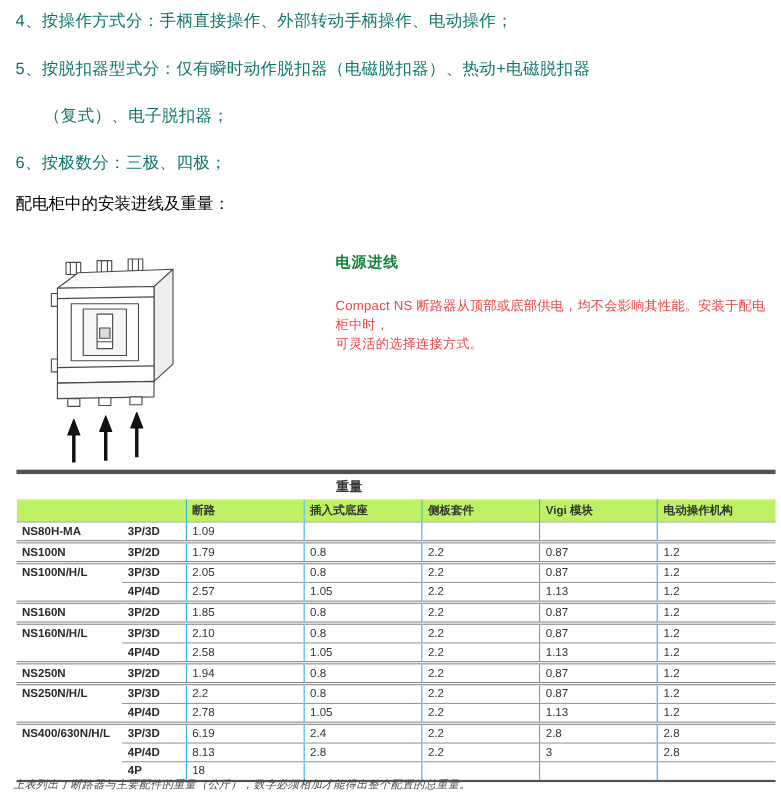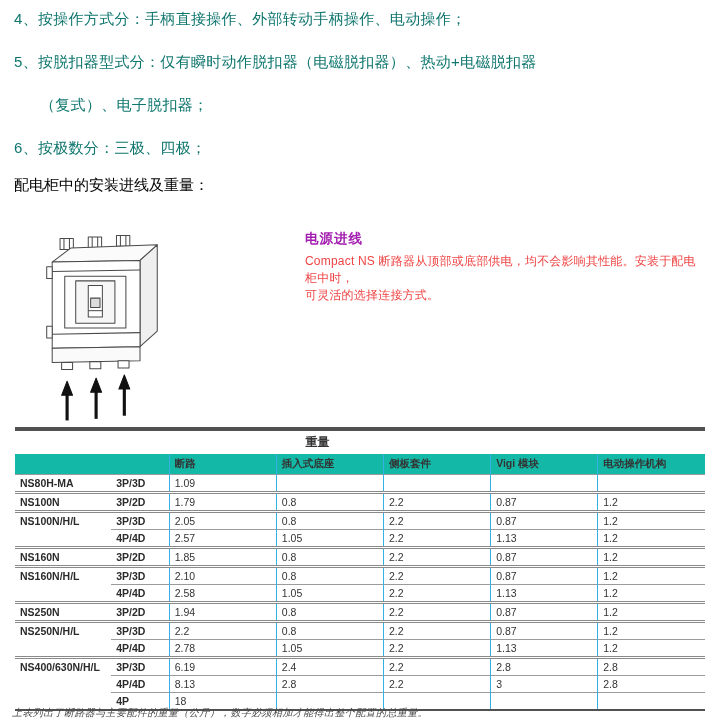--- a/index.html
+++ b/index.html
@@ -12,32 +12,32 @@
   
   .list-line{left:14px;font-size:15px;color:#0f766e;letter-spacing:.3px;white-space:nowrap;}
   .line-4{top:10px;}
   .line-5a{top:53px;}
   .line-5b{top:96px;left:40px;}
   .line-6{top:139px;}
   .section-heading{top:176px;left:14px;font-size:15px;font-weight:normal;color:#000;}
   
   .breaker-svg{left:12px;top:226px;}
   .fig-text{left:305px;top:230px;width:400px;}
-  .fig-title{font-size:13.5px;font-weight:bold;color:#a21caf;letter-spacing:1px;margin-bottom:5px;}
+  .fig-title{font-size:13.5px;font-weight:bold;color:#15803d;letter-spacing:1px;margin-bottom:22px;}
   .fig-line{font-size:12px;color:#ef4444;line-height:17px;letter-spacing:.2px;}
   
   .table-wrap{left:15px;top:427px;width:690px;border-top:4px solid #515151;}
   table{border-collapse:collapse;width:100%;table-layout:fixed;border-bottom:2px solid #515151;}
   col.c-model{width:96px;} col.c-poles{width:58px;}
   col.c-val{width:107px;}
   .title-row td{
     text-align:center;padding:3px 85px 3px 0;font-size:12px;font-weight:bold;color:#333;height:14px;
   }
   thead.cols th{
-    background:#14b8a6;font-size:10.5px;font-weight:bold;color:#333;
+    background:#bef264;font-size:10.5px;font-weight:bold;color:#333;
     text-align:left;padding:3px 5px;height:12px;white-space:nowrap;overflow:hidden;
   }
   tbody td{
     font-size:10.5px;color:#333;padding:2px 5px;height:12px;
     white-space:nowrap;overflow:hidden;
   }
   td.model,td.poles{font-weight:bold;color:#2b2b2b;}
   td.val,th.val{border-left:1px solid #35b2e2;}
   tbody tr td{border-top:1px solid #9b9b9b;}
   tbody tr.group td{border-top:3px double #8a8a8a;}

